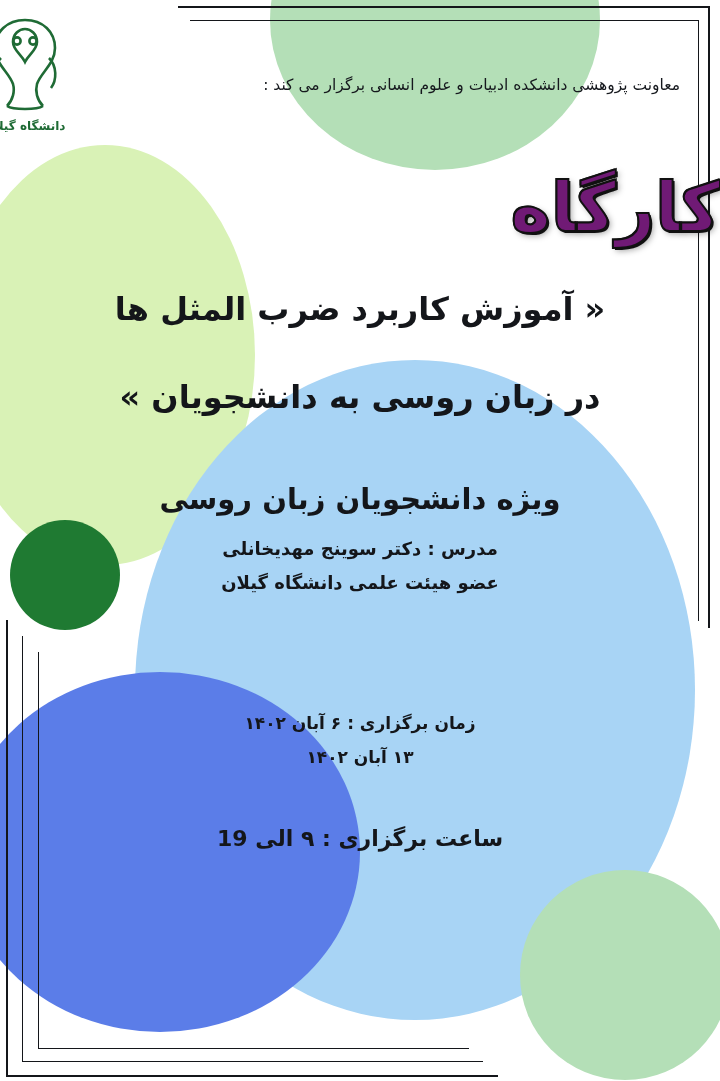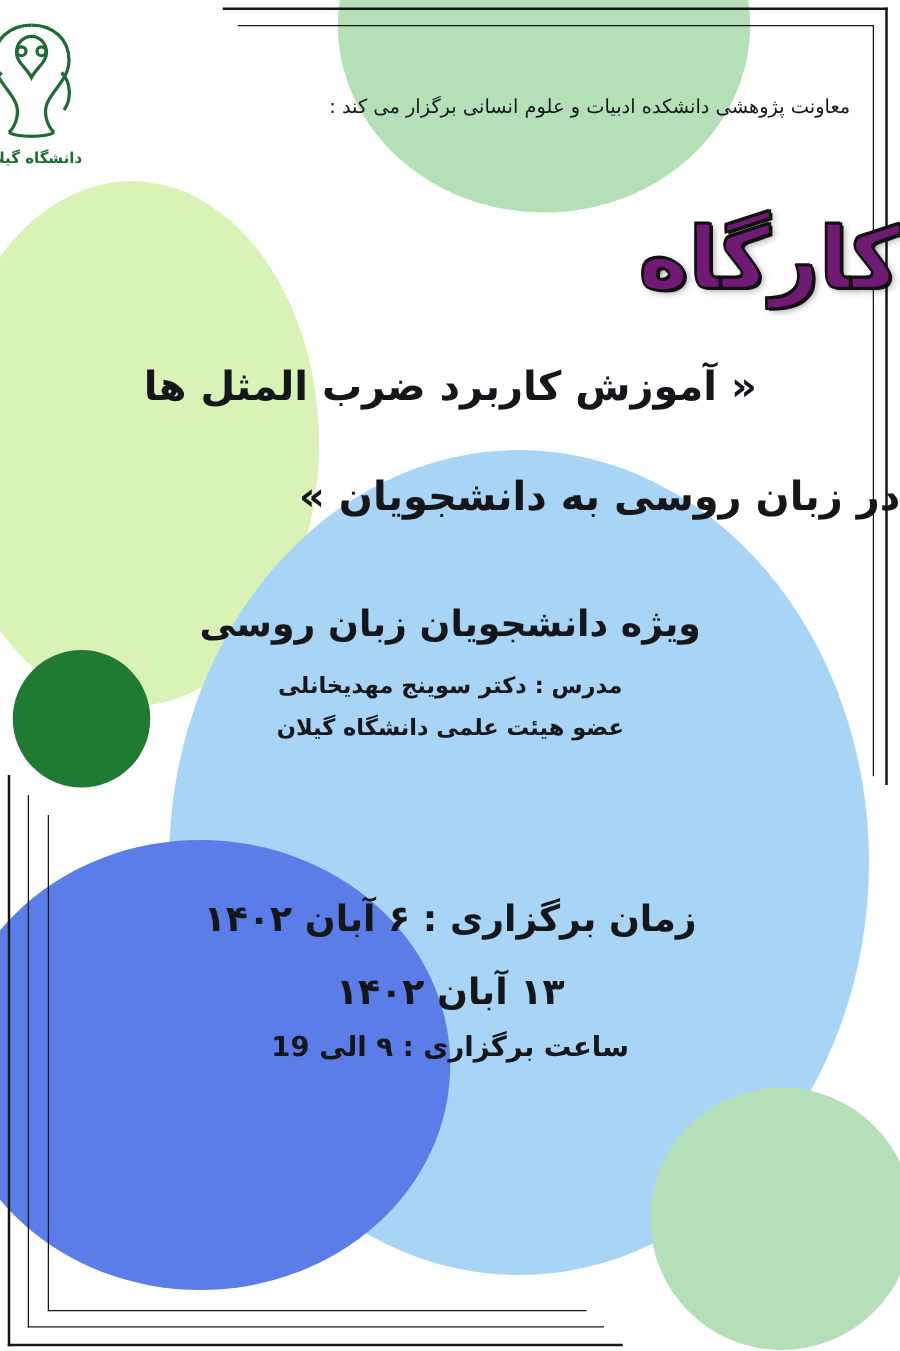--- a/index.html
+++ b/index.html
@@ -177,21 +177,21 @@
   .title-sub1, .title-sub2 {
     position: absolute;
     left: 0;
     width: 100%;
     text-align: center;
     font-size: 32px;
     font-weight: bold;
     color: #14161a;
   }
   .title-sub1 { top: 290px; }
-  .title-sub2 { top: 378px; text-align: right; }
+  .title-sub2 { top: 378px; }
 
   .audience {
     position: absolute;
     top: 482px;
     left: 0;
     width: 100%;
     text-align: center;
     font-size: 29px;
     font-weight: bold;
     color: #14161a;
@@ -208,21 +208,21 @@
     color: #14161a;
     line-height: 1.9;
   }
 
   .schedule-block {
     position: absolute;
     top: 706px;
     left: 0;
     width: 100%;
     text-align: center;
-    font-size: 29px;
+    font-size: 17px;
     font-weight: bold;
     color: #14161a;
     line-height: 2;
   }
   .time-block {
     position: absolute;
     top: 826px;
     left: 0;
     width: 100%;
     text-align: center;

